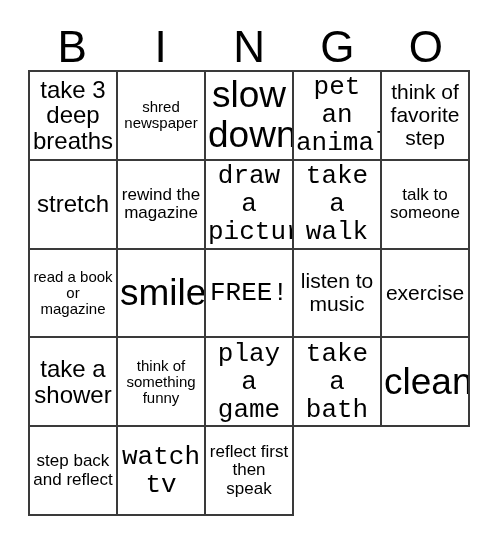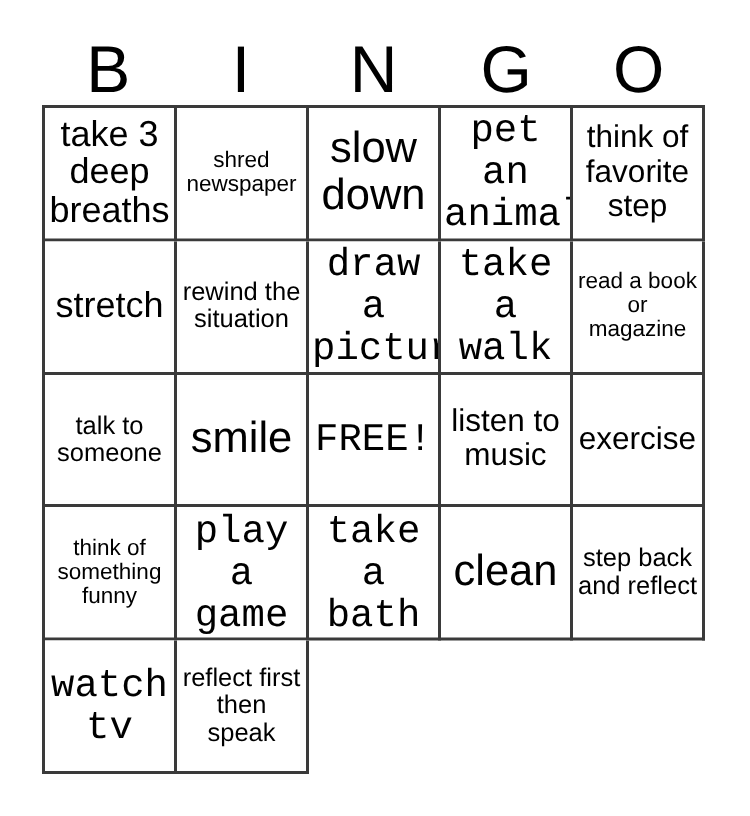--- a/index.html
+++ b/index.html
@@ -74,21 +74,21 @@
   .cell-text {
     display: block;
     width: 100%;
     line-height: 1.08;
     word-break: normal;
     white-space: normal;
     font-weight: 400;
   }
 
   
-  .fs-xl  { font-size: 29px; }
+  .fs-xl  { font-size: 37px; }
   .fs-lg  { font-size: 26px; font-family: Liberation Mono, monospace; }
   .fs-md  { font-size: 24px; }
   .fs-sm  { font-size: 21px; }
   .fs-xs  { font-size: 17px; }
   .fs-xxs { font-size: 15px; }
 </style>
 </head>
 <body>
 
 <div id="card">
@@ -116,48 +116,51 @@
         <span class="cell-text fs-lg">pet an animal</span>
       </div>
     <div class="cell">
         <span class="cell-text fs-sm">think of favorite step</span>
       </div>
 
     <div class="cell">
         <span class="cell-text fs-md">stretch</span>
       </div>
     <div class="cell">
-        <span class="cell-text fs-xs">rewind the situation</span>
+        <span class="cell-text fs-xs">rewind the magazine</span>
       </div>
     <div class="cell">
         <span class="cell-text fs-lg">draw a picture</span>
       </div>
     <div class="cell">
         <span class="cell-text fs-lg">take a walk</span>
       </div>
     <div class="cell">
-        <span class="cell-text fs-xxs">read a book or magazine</span>
+        <span class="cell-text fs-xs">talk to someone</span>
       </div>
 
     <div class="cell">
-        <span class="cell-text fs-xs">talk to someone</span>
+        <span class="cell-text fs-xxs">read a book or magazine</span>
       </div>
     <div class="cell">
         <span class="cell-text fs-xl">smile</span>
       </div>
     <div class="cell">
         <span class="cell-text fs-lg">FREE!</span>
       </div>
     <div class="cell">
         <span class="cell-text fs-sm">listen to music</span>
       </div>
     <div class="cell">
         <span class="cell-text fs-sm">exercise</span>
       </div>
 
+    <div class="cell">
+        <span class="cell-text fs-md">take a shower</span>
+      </div>
     <div class="cell">
         <span class="cell-text fs-xxs">think of something funny</span>
       </div>
     <div class="cell">
         <span class="cell-text fs-lg">play a game</span>
       </div>
     <div class="cell">
         <span class="cell-text fs-lg">take a bath</span>
       </div>
     <div class="cell">

